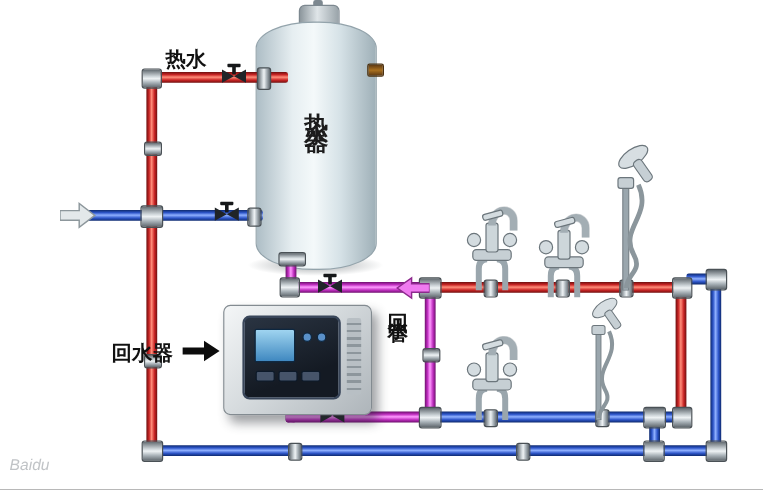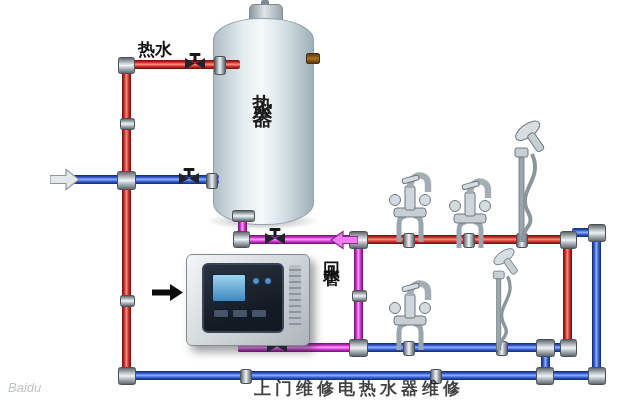--- a/index.html
+++ b/index.html
@@ -168,20 +168,21 @@
       <div class="rwq-dot" style="left:48px; top:12px;"></div>
       <div class="rwq-dot" style="left:60px; top:12px;"></div>
       <div class="rwq-btn" style="left:9px;  top:44px;"></div>
       <div class="rwq-btn" style="left:28px; top:44px;"></div>
       <div class="rwq-btn" style="left:47px; top:44px;"></div>
     </div>
     <div class="rwq-slot"></div>
   </div>
 
   <div class="lbl" style="left:138px; top:38px;">热水</div>
+  <div class="lbl" style="left:93px;  top:283px;">回水器</div>
   <div class="dev-arrow" style="left:152px; top:283px;">
     <svg width="32" height="19" viewBox="0 0 32 19">
         <polygon points="0,6.5 18,6.5 18,1 31,9.5 18,18 18,12.5 0,12.5" fill="#0c0c0c"></polygon>
       </svg>
   </div>
   <div class="lbl lbl-vert" style="left:320px; top:248px;">回水管</div>
 
   <div class="fixture" style="left:382px; top:158px;">
     <svg width="56" height="84" viewBox="0 0 56 84">
       <path d="M17,84 L17,66 Q17,58 24,58" fill="none" stroke="#9aa6ad" stroke-width="5"></path>
@@ -241,16 +242,15 @@
       <rect x="33" y="34" width="5" height="90" fill="#9aa6ad" stroke="#6c767c" stroke-width="0.8"></rect>
       <rect x="29" y="30" width="13" height="9" rx="2" fill="#c6cfd4" stroke="#6c767c"></rect>
       <g transform="rotate(-35 44 16)">
         <ellipse cx="44" cy="12" rx="14" ry="6.5" fill="#d7dee2" stroke="#6c767c"></ellipse>
         <rect x="40" y="16" width="8" height="20" rx="3" fill="#c6cfd4" stroke="#6c767c"></rect>
       </g>
       <path d="M46,36 C58,62 30,72 42,94 C50,108 36,110 36,122" fill="none" stroke="#8b969c" stroke-width="4"></path>
     </svg>
   </div>
 
-  <div class="wm-caption">上门维修电热水器维修</div>
   <div class="wm-logo">Baidu</div>
 
 </div>
 
 </body></html>

